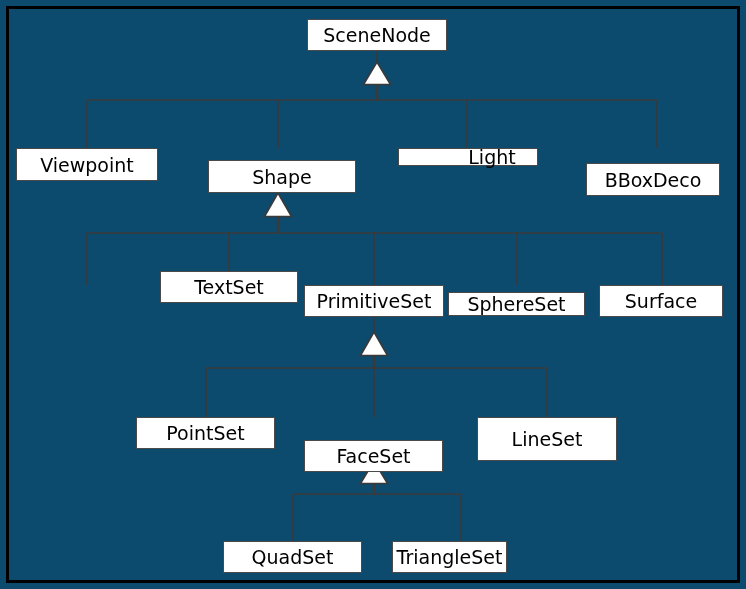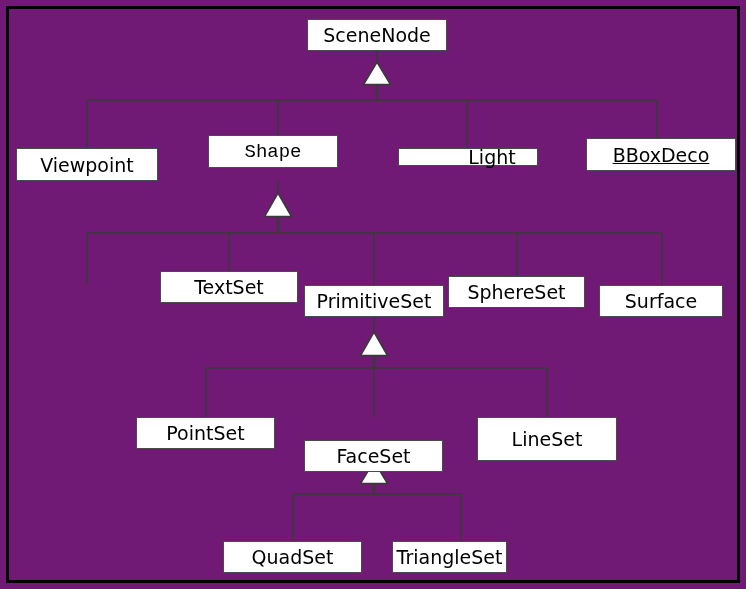--- a/index.html
+++ b/index.html
@@ -4,21 +4,21 @@
 <style>
   html, body {
     margin: 0;
     padding: 0;
     background: #ffffff;
   }
   .canvas {
     position: relative;
     width: 746px;
     height: 589px;
-    background: #701a75;
+    background: #0c4a6e;
     font-family: "DejaVu Sans", "Liberation Sans", sans-serif;
     overflow: hidden;
   }
   .frame {
     position: absolute;
     left: 6px;
     top: 6px;
     width: 734px;
     height: 577px;
     border: 3px solid #000000;
@@ -85,27 +85,27 @@
     <g>
       <path class="edge-line" d="M374 449 V461 M293 494 H461 M293 494 V541 M461 494 V541"></path>
       <path class="edge-stub-thick" d="M374 484 V495"></path>
       <polygon class="inherit-triangle" points="374,461 360.5,483.5 387.5,483.5"></polygon>
     </g>
   </svg>
 
   <div class="node" style="left:307px; top:19px;  width:140px; height:32px;">SceneNode</div>
 
   <div class="node" style="left:16px;  top:148px; width:142px; height:33px;">Viewpoint</div>
-  <div class="node" style="left:208px; top:135px; width:130px; height:33px;font-family:Liberation Mono, monospace;">Shape</div>
+  <div class="node" style="left:208px; top:160px; width:148px; height:33px;">Shape</div>
   <div class="node" style="left:398px; top:148px; width:140px; height:18px;padding-left:48px;">Light</div>
-  <div class="node" style="left:586px; top:138px; width:150px; height:33px;text-decoration:underline;">BBoxDeco</div>
+  <div class="node" style="left:586px; top:163px; width:134px; height:33px;">BBoxDeco</div>
 
   <div class="node" style="left:160px; top:271px; width:138px; height:32px;">TextSet</div>
   <div class="node" style="left:304px; top:285px; width:140px; height:32px;">PrimitiveSet</div>
-  <div class="node" style="left:448px; top:276px; width:137px; height:32px;">SphereSet</div>
+  <div class="node" style="left:448px; top:292px; width:137px; height:24px;">SphereSet</div>
   <div class="node" style="left:591px; top:285px; width:124px; height:32px;margin-left:8px;">Surface</div>
 
   <div class="node" style="left:136px; top:417px; width:139px; height:32px;">PointSet</div>
   <div class="node" style="left:304px; top:417px; width:139px; height:32px;margin-top:23px;">FaceSet</div>
   <div class="node" style="left:477px; top:417px; width:140px; height:44px;">LineSet</div>
 
   <div class="node" style="left:223px; top:541px; width:139px; height:32px;">QuadSet</div>
   <div class="node" style="left:392px; top:541px; width:115px; height:32px;">TriangleSet</div>
 
   <div class="frame"></div>

